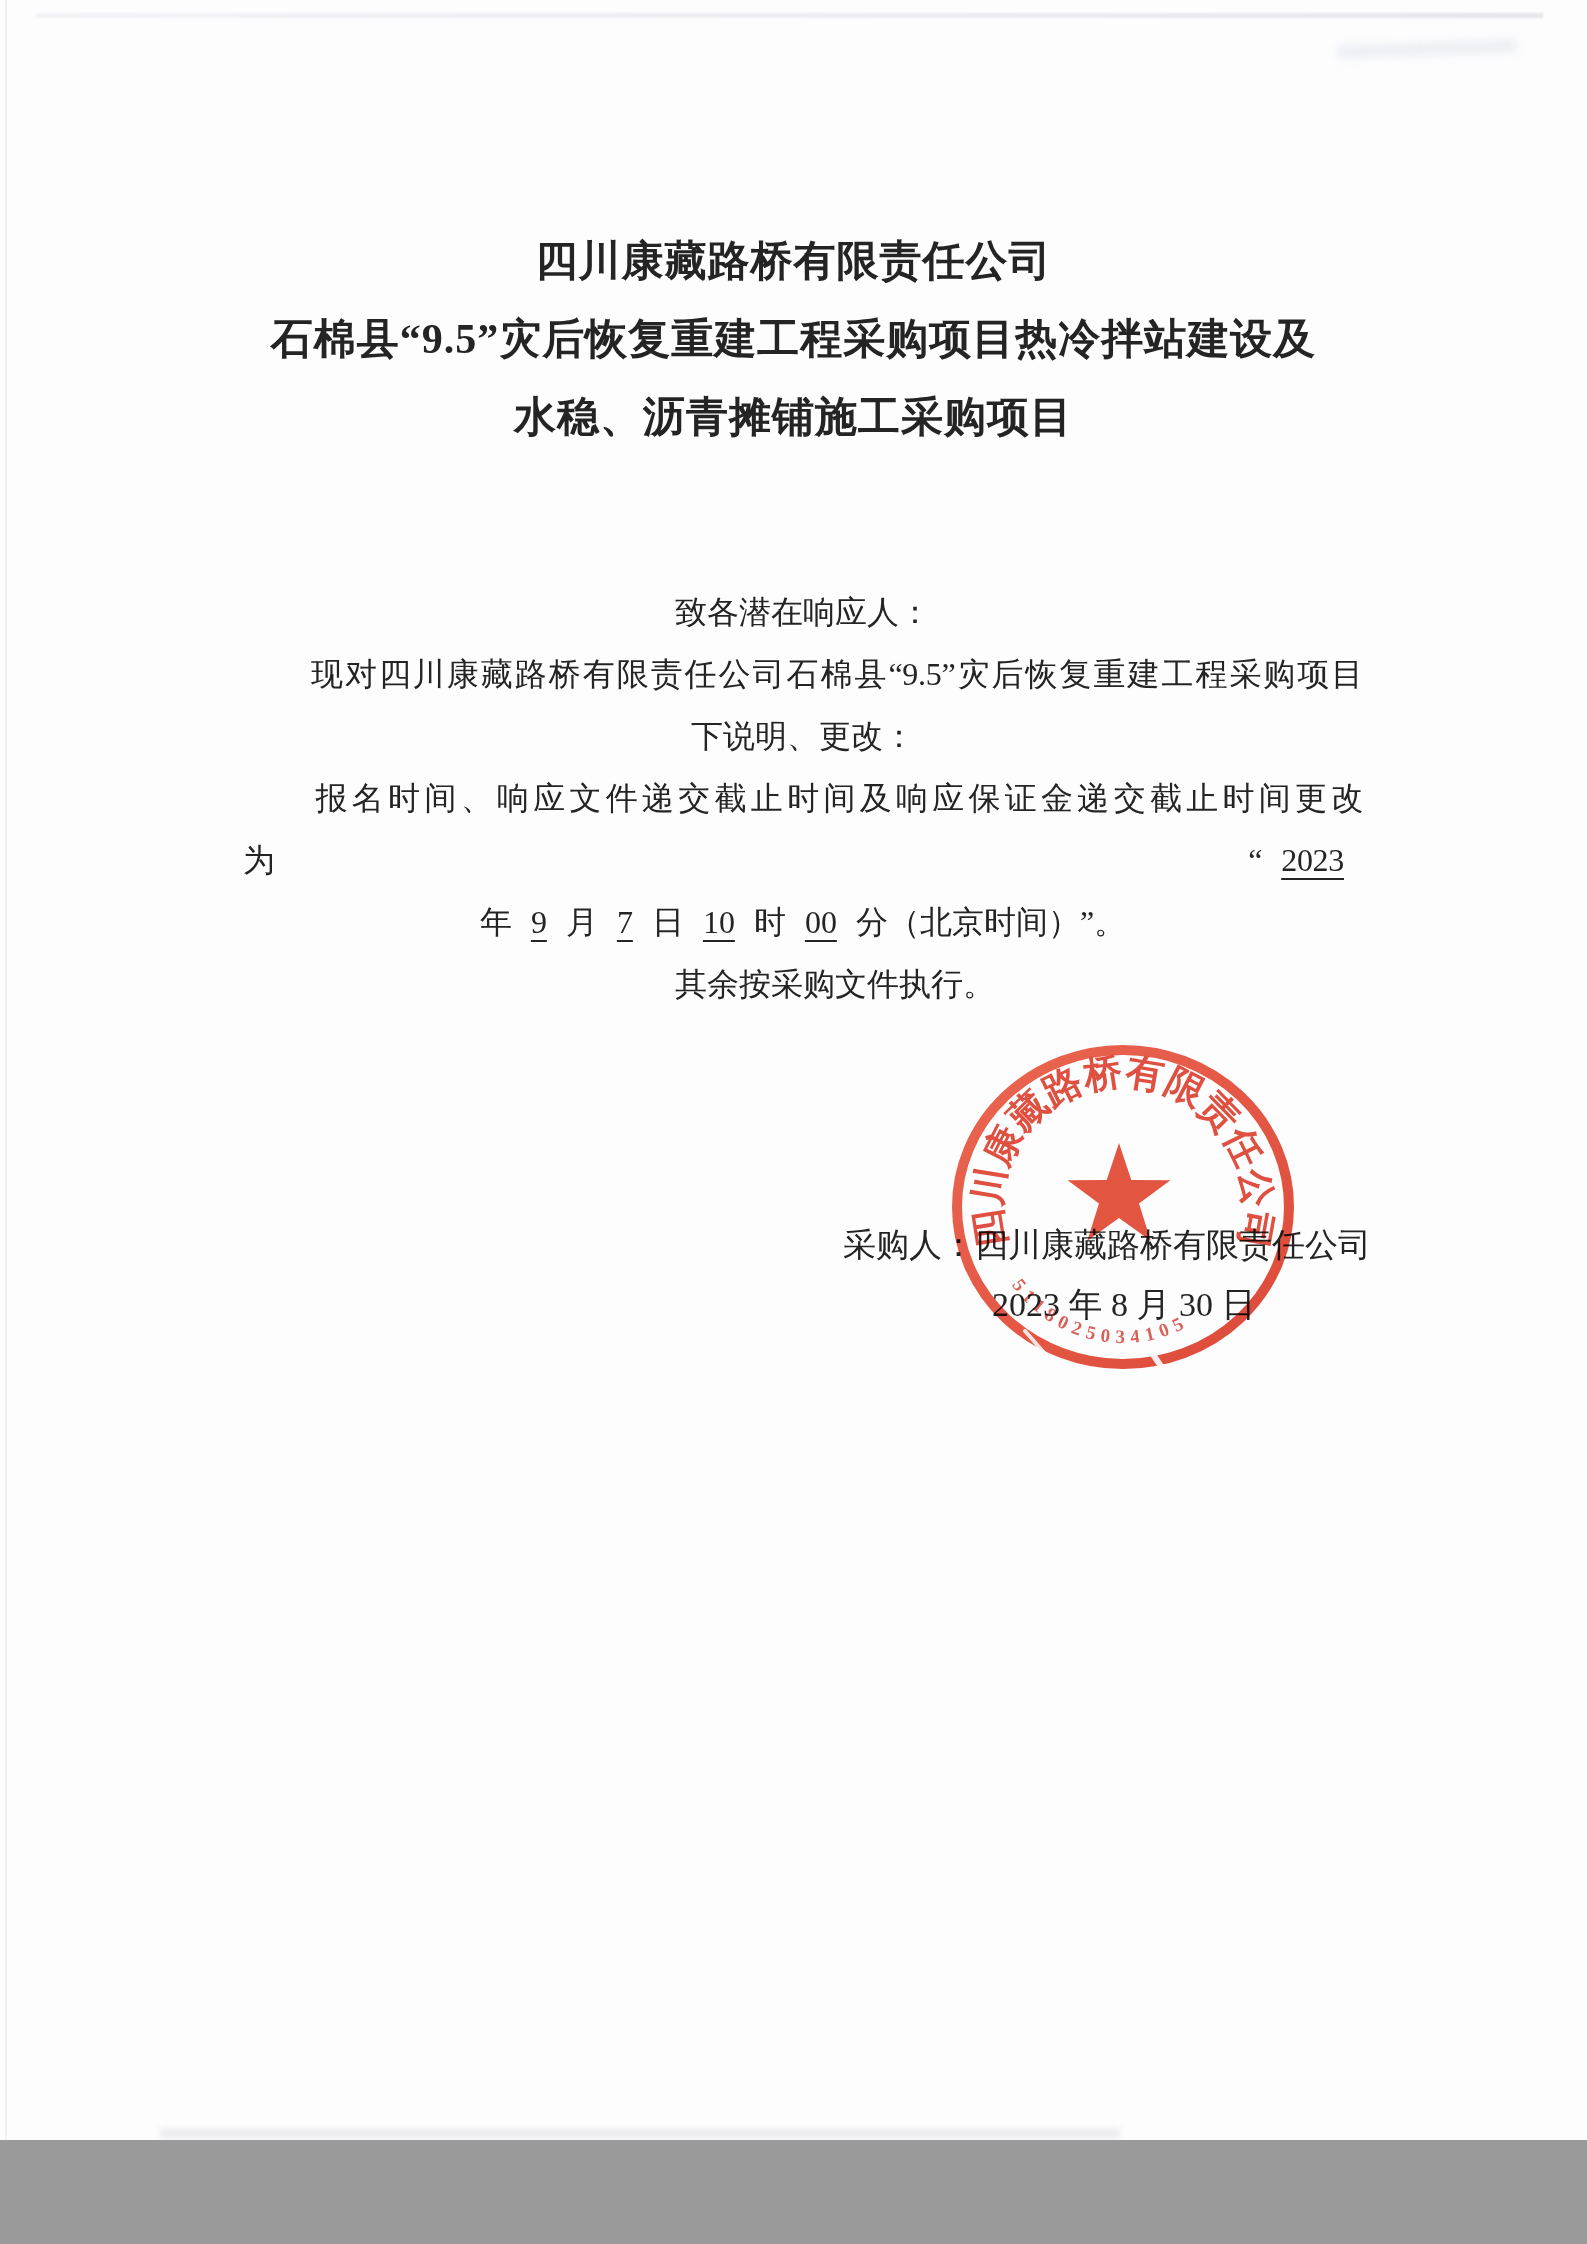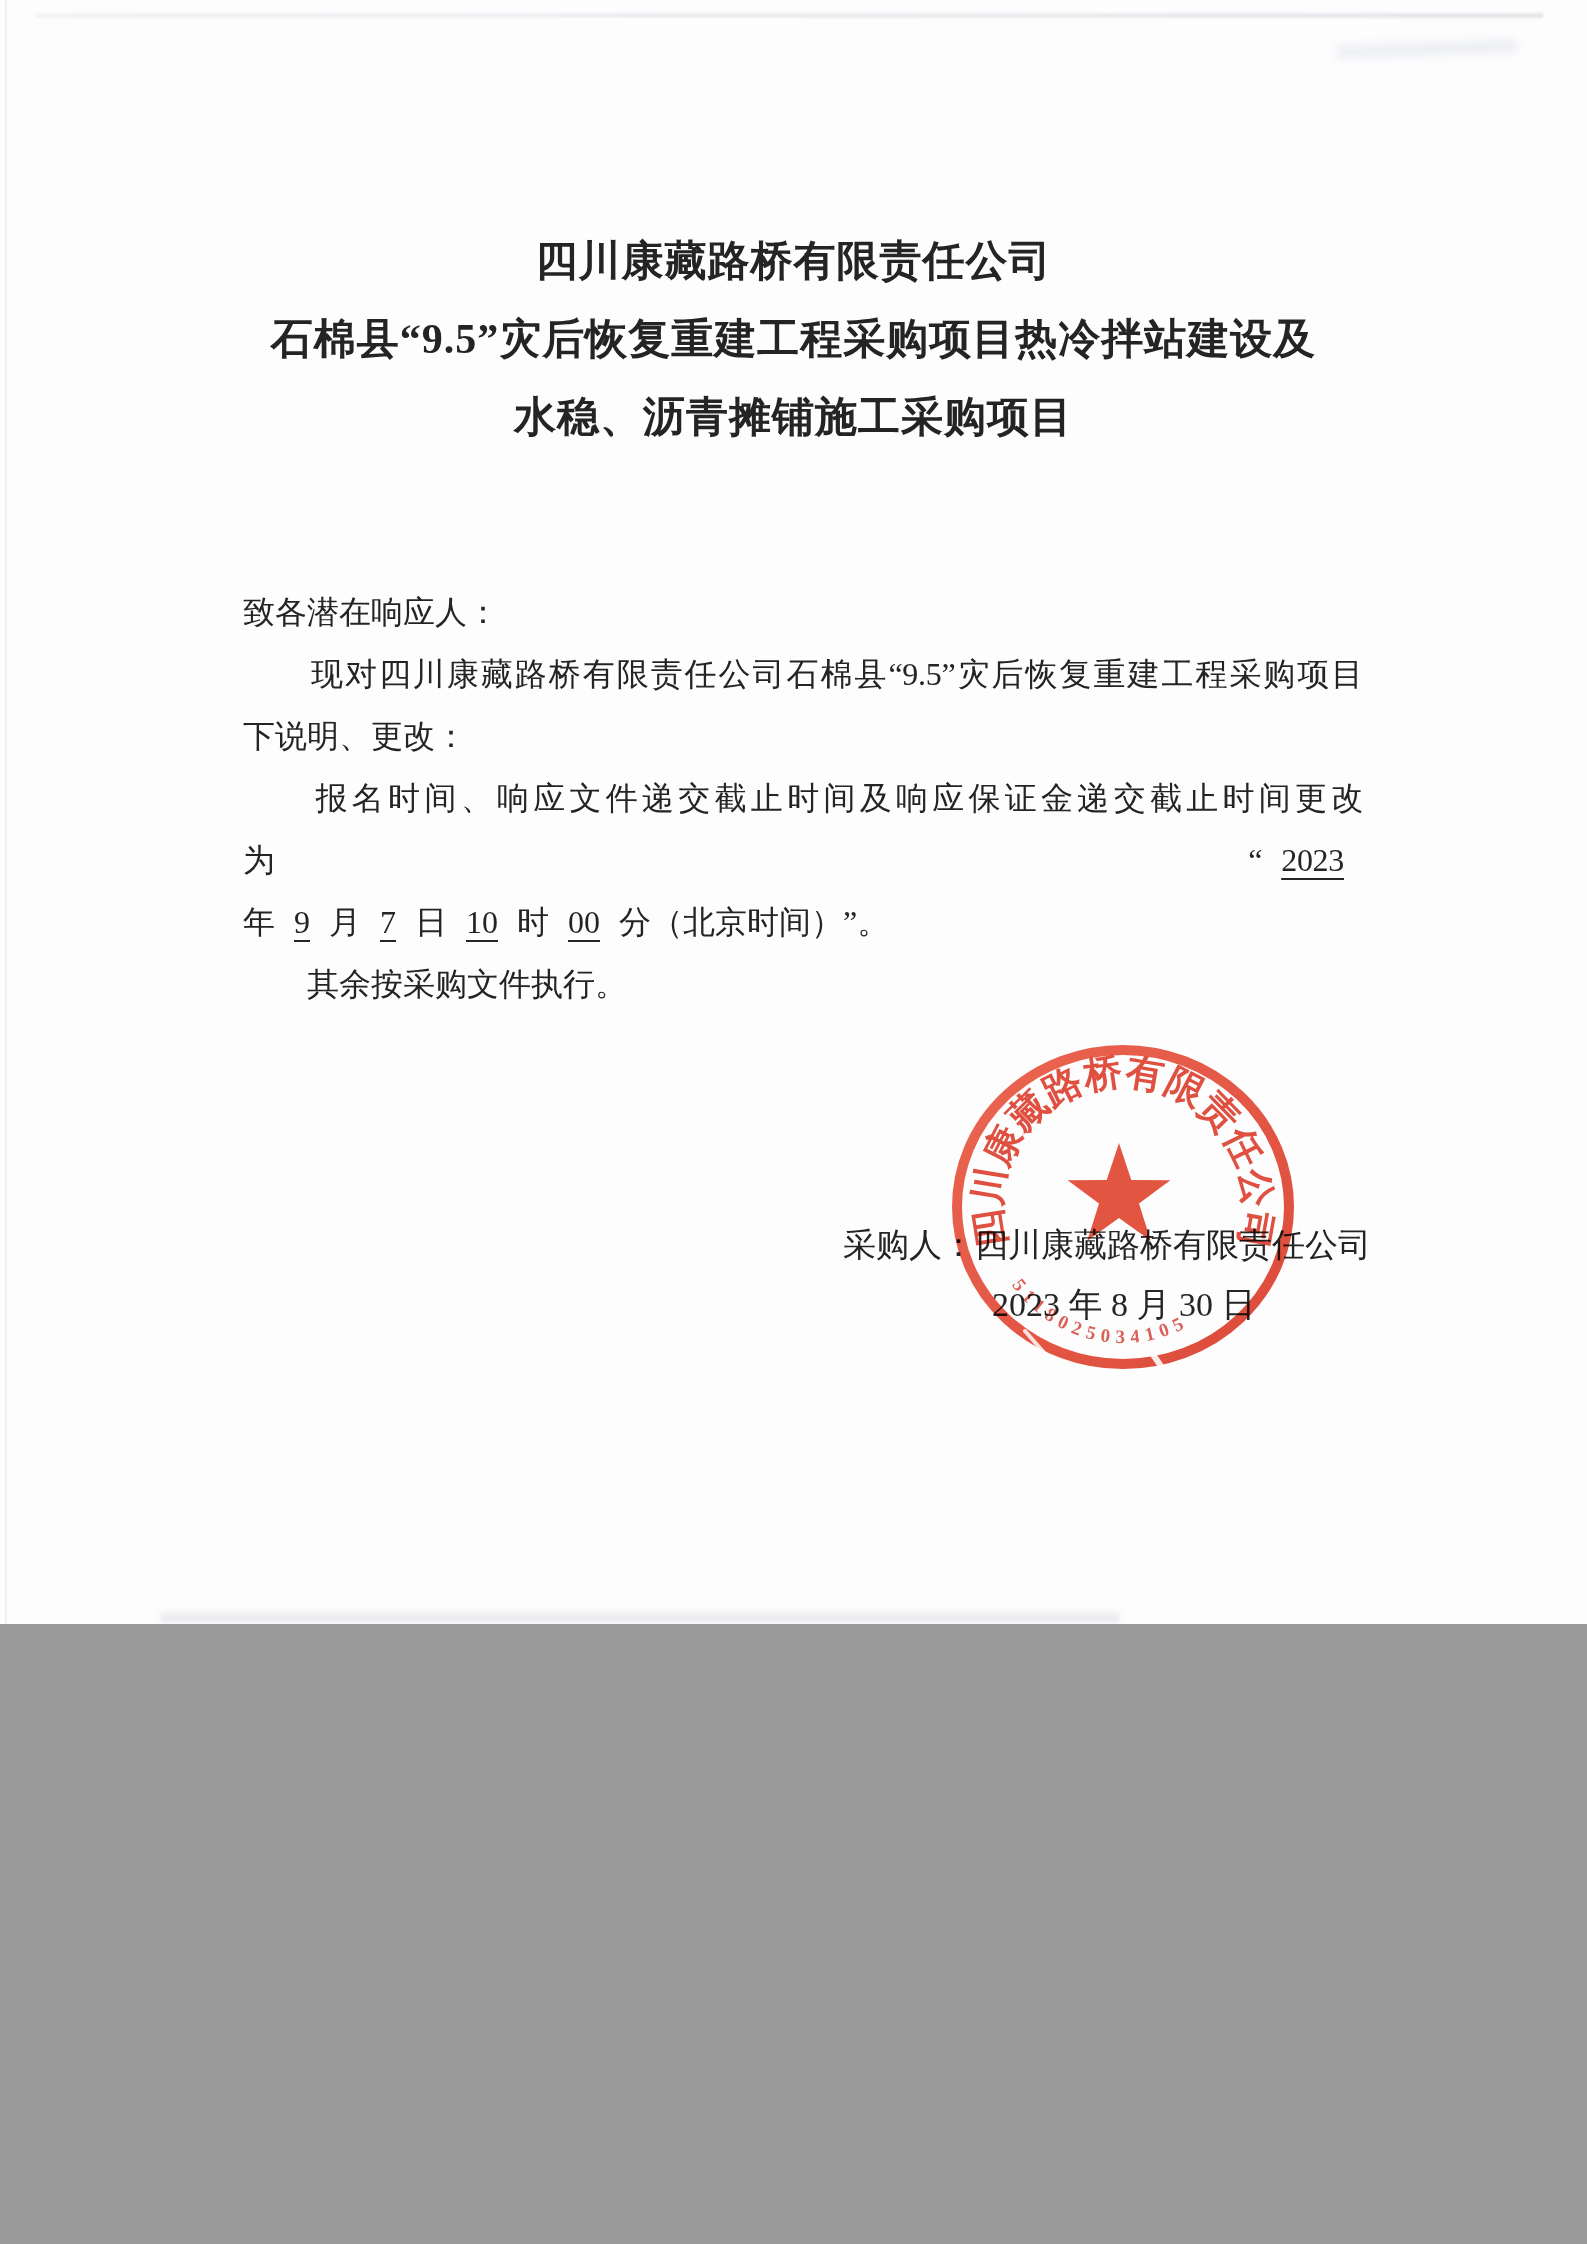--- a/index.html
+++ b/index.html
@@ -1,18 +1,18 @@
 <!DOCTYPE html>
 <html><head>
 <meta charset="utf-8">
 <style>
   html,body{margin:0;padding:0;background:#9a9a9a;}
   .page{
     position:relative;
-    width:1587px;height:1624px;
+    width:1587px;height:2140px;
     margin:0 auto;
     background:#fdfdfe;
     overflow:hidden;
     font-family:"Liberation Serif","DejaVu Serif",serif;
     color:#242424;
   }
   
   .scan-edge-top{position:absolute;top:13px;left:36px;right:44px;height:5px;
     background:linear-gradient(90deg,#ececf1,#dfdfe6 70%,#d6d6de);opacity:.6;filter:blur(1px);}
   .scan-smudge-tr{position:absolute;top:42px;right:70px;width:180px;height:14px;
@@ -24,21 +24,21 @@
   .titles{position:absolute;left:0;top:222px;width:100%;text-align:center;}
   .title-line{
     font-size:42px;font-weight:bold;line-height:78px;
     letter-spacing:1px;white-space:nowrap;
   }
 
   .body{
     position:absolute;left:243px;top:581px;width:1120px;
     font-size:32px;line-height:62px;
   }
-  .body-line{white-space:nowrap;text-align:left;}
+  .body-line{white-space:nowrap;text-align:center;}
   .body-line.fill{white-space:normal;text-align:justify;text-align-last:justify;letter-spacing:-0.3px;}
   .body-line .u{
     text-decoration:underline;
     text-decoration-thickness:2px;
     text-underline-offset:7px;
     margin:0 19px;
   }
 
   .sig-purchaser{position:absolute;left:843px;top:1226px;font-size:33px;line-height:38px;white-space:nowrap;}
   .sig-date{position:absolute;left:992px;top:1286px;font-size:34px;line-height:38px;white-space:nowrap;}

